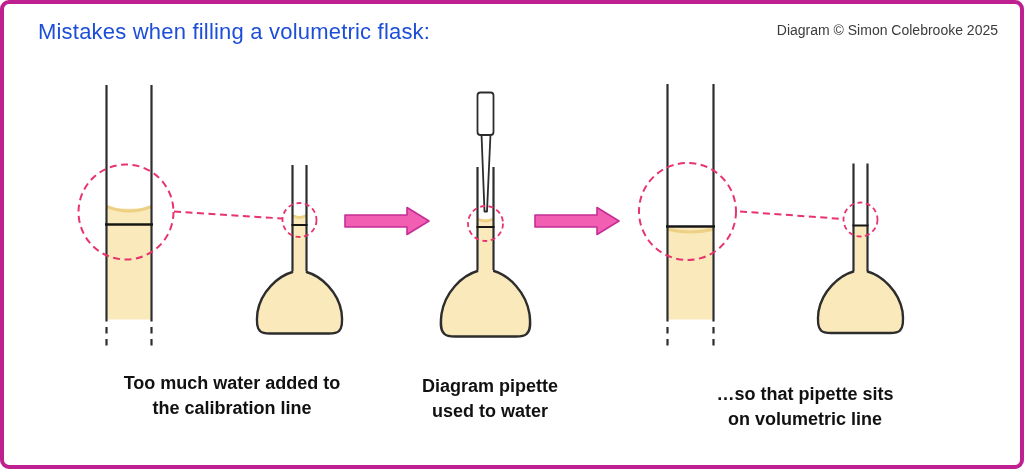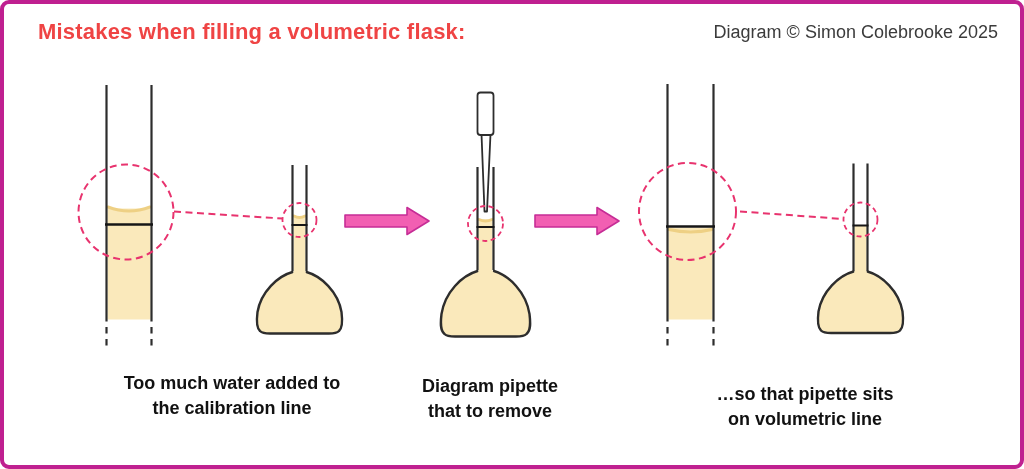--- a/index.html
+++ b/index.html
@@ -8,26 +8,26 @@
     width:1024px;height:469px;
     box-sizing:border-box;
     background:#ffffff;
     border:4px solid var(--border,#bf2090);
     border-radius:9px;
     font-family:"Liberation Sans",sans-serif;
     overflow:hidden;
   }
   .title{
     position:absolute;left:34px;top:15px;
-    font-size:22px;font-weight:700;color:#ef4444;
+    font-size:22px;font-weight:400;color:#1d4ed8;
     letter-spacing:0.2px;
   }
   .credit{
     position:absolute;right:22px;top:18px;
-    font-size:18px;font-weight:400;color:#3b3b3b;
+    font-size:14px;font-weight:400;color:#3b3b3b;
   }
   .canvas{position:absolute;left:0;top:0;width:1024px;height:469px;}
   .caption{
     position:absolute;
     text-align:center;
     font-size:18px;font-weight:700;color:#111111;
     line-height:25px;
   }
   .cap1{left:98px;top:367px;width:260px;}
   .cap2{left:386px;top:370px;width:200px;}
@@ -119,20 +119,20 @@
       <circle class="zoomc-sm" cx="856.5" cy="215.5" r="17"></circle>
     </g>
   </svg>
 
   <div class="caption cap1">
     <div>Too much water added to</div>
     <div>the calibration line</div>
   </div>
   <div class="caption cap2">
     <div>Diagram pipette</div>
-    <div>that to remove</div>
+    <div>used to water</div>
   </div>
   <div class="caption cap3">
     <div>…so that pipette sits</div>
     <div>on volumetric line</div>
   </div>
 
 </div>
 
 </body></html>

